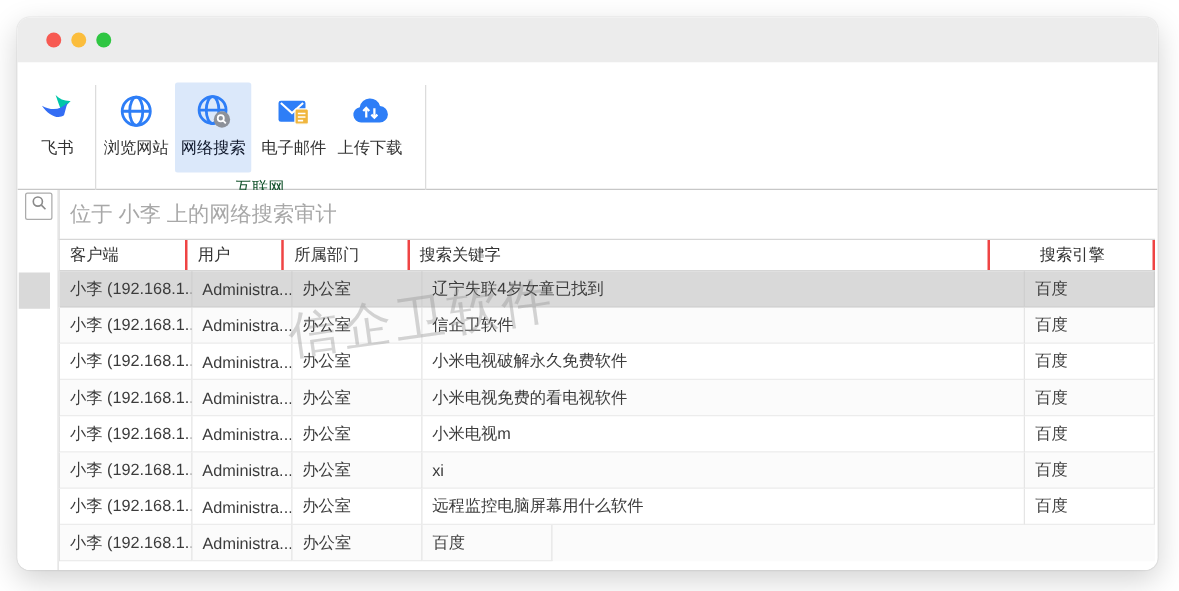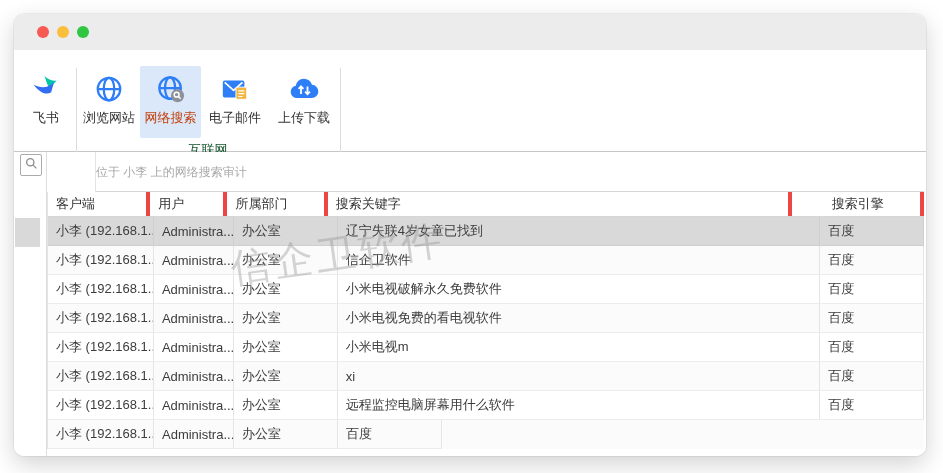--- a/index.html
+++ b/index.html
@@ -16,37 +16,37 @@
   .titlebar{height:36px;background:#ececec;display:flex;align-items:center;
     padding-left:23px;gap:8px;}
   .dot{width:12px;height:12px;border-radius:50%;}
   
   .ribbon{position:relative;height:101px;background:#fff;border-bottom:1px solid #c7c7c7;}
   .rbtn{position:absolute;top:16px;height:72px;display:flex;flex-direction:column;
     align-items:center;border-radius:2px;}
   .rbtn .ricon{margin-top:5px;height:36px;display:flex;align-items:center;justify-content:center;}
   .rbtn .rlabel{font-size:13px;color:#333;margin-top:2px;white-space:nowrap;}
   .rbtn.active{background:#dbe8fa;}
-  .rbtn.active .rlabel{color:#c2410c;}
+  .rbtn.active .rlabel{color:#0f172a;}
   .vsep{position:absolute;top:18px;height:85px;width:1px;background:#dcdcdc;}
   .group-label{position:absolute;top:91px;left:62px;width:264px;text-align:center;
     font-size:13px;color:#14532d;}
   
   .content{position:relative;height:304px;background:#fff;}
   .gutter{position:absolute;left:0;top:0;bottom:0;width:32px;border-right:1px solid #dedede;background:#fff;}
   .searchbox{position:absolute;left:6px;top:2px;width:20px;height:20px;border:1px solid #ababab;
     border-radius:2px;background:#fff;display:flex;align-items:center;justify-content:center;}
   .rowmarker{position:absolute;left:1px;width:25px;height:29px;background:#d9d9d9;}
   .grid{position:absolute;left:33px;top:0;width:877px;}
-  .caption{height:40px;line-height:40px;padding-left:0;color:#a8a8a8;font-size:12px;
-    border-bottom:1px solid #d6d6d6;border-left:1px solid #e3e3e3;box-sizing:border-box;margin-left:48px;}
+  .caption{height:40px;line-height:40px;padding-left:8px;color:#a8a8a8;font-size:17px;
+    border-bottom:1px solid #d6d6d6;border-left:1px solid #e3e3e3;box-sizing:border-box;}
   .thead{display:flex;height:25px;border-bottom:1px solid #d6d6d6;border-left:1px solid #e3e3e3;
     box-sizing:border-box;background:#fff;}
   .th{font-size:13px;color:#333;padding-left:8px;display:flex;align-items:center;
-    border-right:4px solid #ef4444;box-sizing:border-box;white-space:nowrap;overflow:hidden;}
+    border-right:2px solid #ef4444;box-sizing:border-box;white-space:nowrap;overflow:hidden;}
   .tr{display:flex;height:29px;border-left:1px solid #e3e3e3;box-sizing:border-box;background:#fff;}
   .tr.alt{background:#fbfbfb;}
   .tr.selected{background:#d9d9d9;}
   .td{font-size:13px;color:#3c3c3c;padding-left:8px;display:flex;align-items:center;
     border-right:1px solid #e5e5e5;border-bottom:1px solid #ececec;box-sizing:border-box;
     white-space:nowrap;overflow:hidden;}
   .tr.selected .td{border-bottom:1px solid #cfcfcf;border-right:1px solid #cfcfcf;}
   .watermark{position:absolute;left:213px;top:90px;font-size:40px;letter-spacing:3px;
     color:rgba(145,145,145,.38);transform:rotate(-8deg);transform-origin:left top;
     white-space:nowrap;pointer-events:none;z-index:5;}
@@ -106,21 +106,21 @@
               <rect x="3" y="7" width="23" height="18" rx="2" fill="#2e7ef7"></rect>
               <polyline points="5,9 14.5,17.5 24,9" fill="none" stroke="#fff" stroke-width="1.8"></polyline>
               <rect x="17" y="14" width="11.5" height="13" rx="1.5" fill="#f0b63e" stroke="#fff" stroke-width="1"></rect>
               <line x1="19.5" y1="18" x2="26" y2="18" stroke="#fff" stroke-width="1.3"></line>
               <line x1="19.5" y1="21" x2="26" y2="21" stroke="#fff" stroke-width="1.3"></line>
               <line x1="19.5" y1="24" x2="24" y2="24" stroke="#fff" stroke-width="1.3"></line>
             </svg>
           </div>
           <div class="rlabel">电子邮件</div>
         </div>
-        <div class="rbtn" style="left: 258px; width: 64px; text-align: right;">
+        <div class="rbtn" style="left: 250px; width: 64px; text-align: right;">
           <div class="ricon">
             <svg width="32" height="32" viewBox="0 0 32 32">
               <path d="M9 25a6.2 6.2 0 0 1-1.2-12.3A8.3 8.3 0 0 1 24 11.8 6 6 0 0 1 23.5 25Z" fill="#2e7ef7"></path>
               <g stroke="#fff" stroke-width="1.8" fill="none">
                 <line x1="13" y1="21" x2="13" y2="13.5"></line>
                 <polyline points="10.6,15.8 13,13.3 15.4,15.8"></polyline>
                 <line x1="19.5" y1="13.5" x2="19.5" y2="21"></line>
                 <polyline points="17.1,18.7 19.5,21.2 21.9,18.7"></polyline>
               </g>
             </svg>

